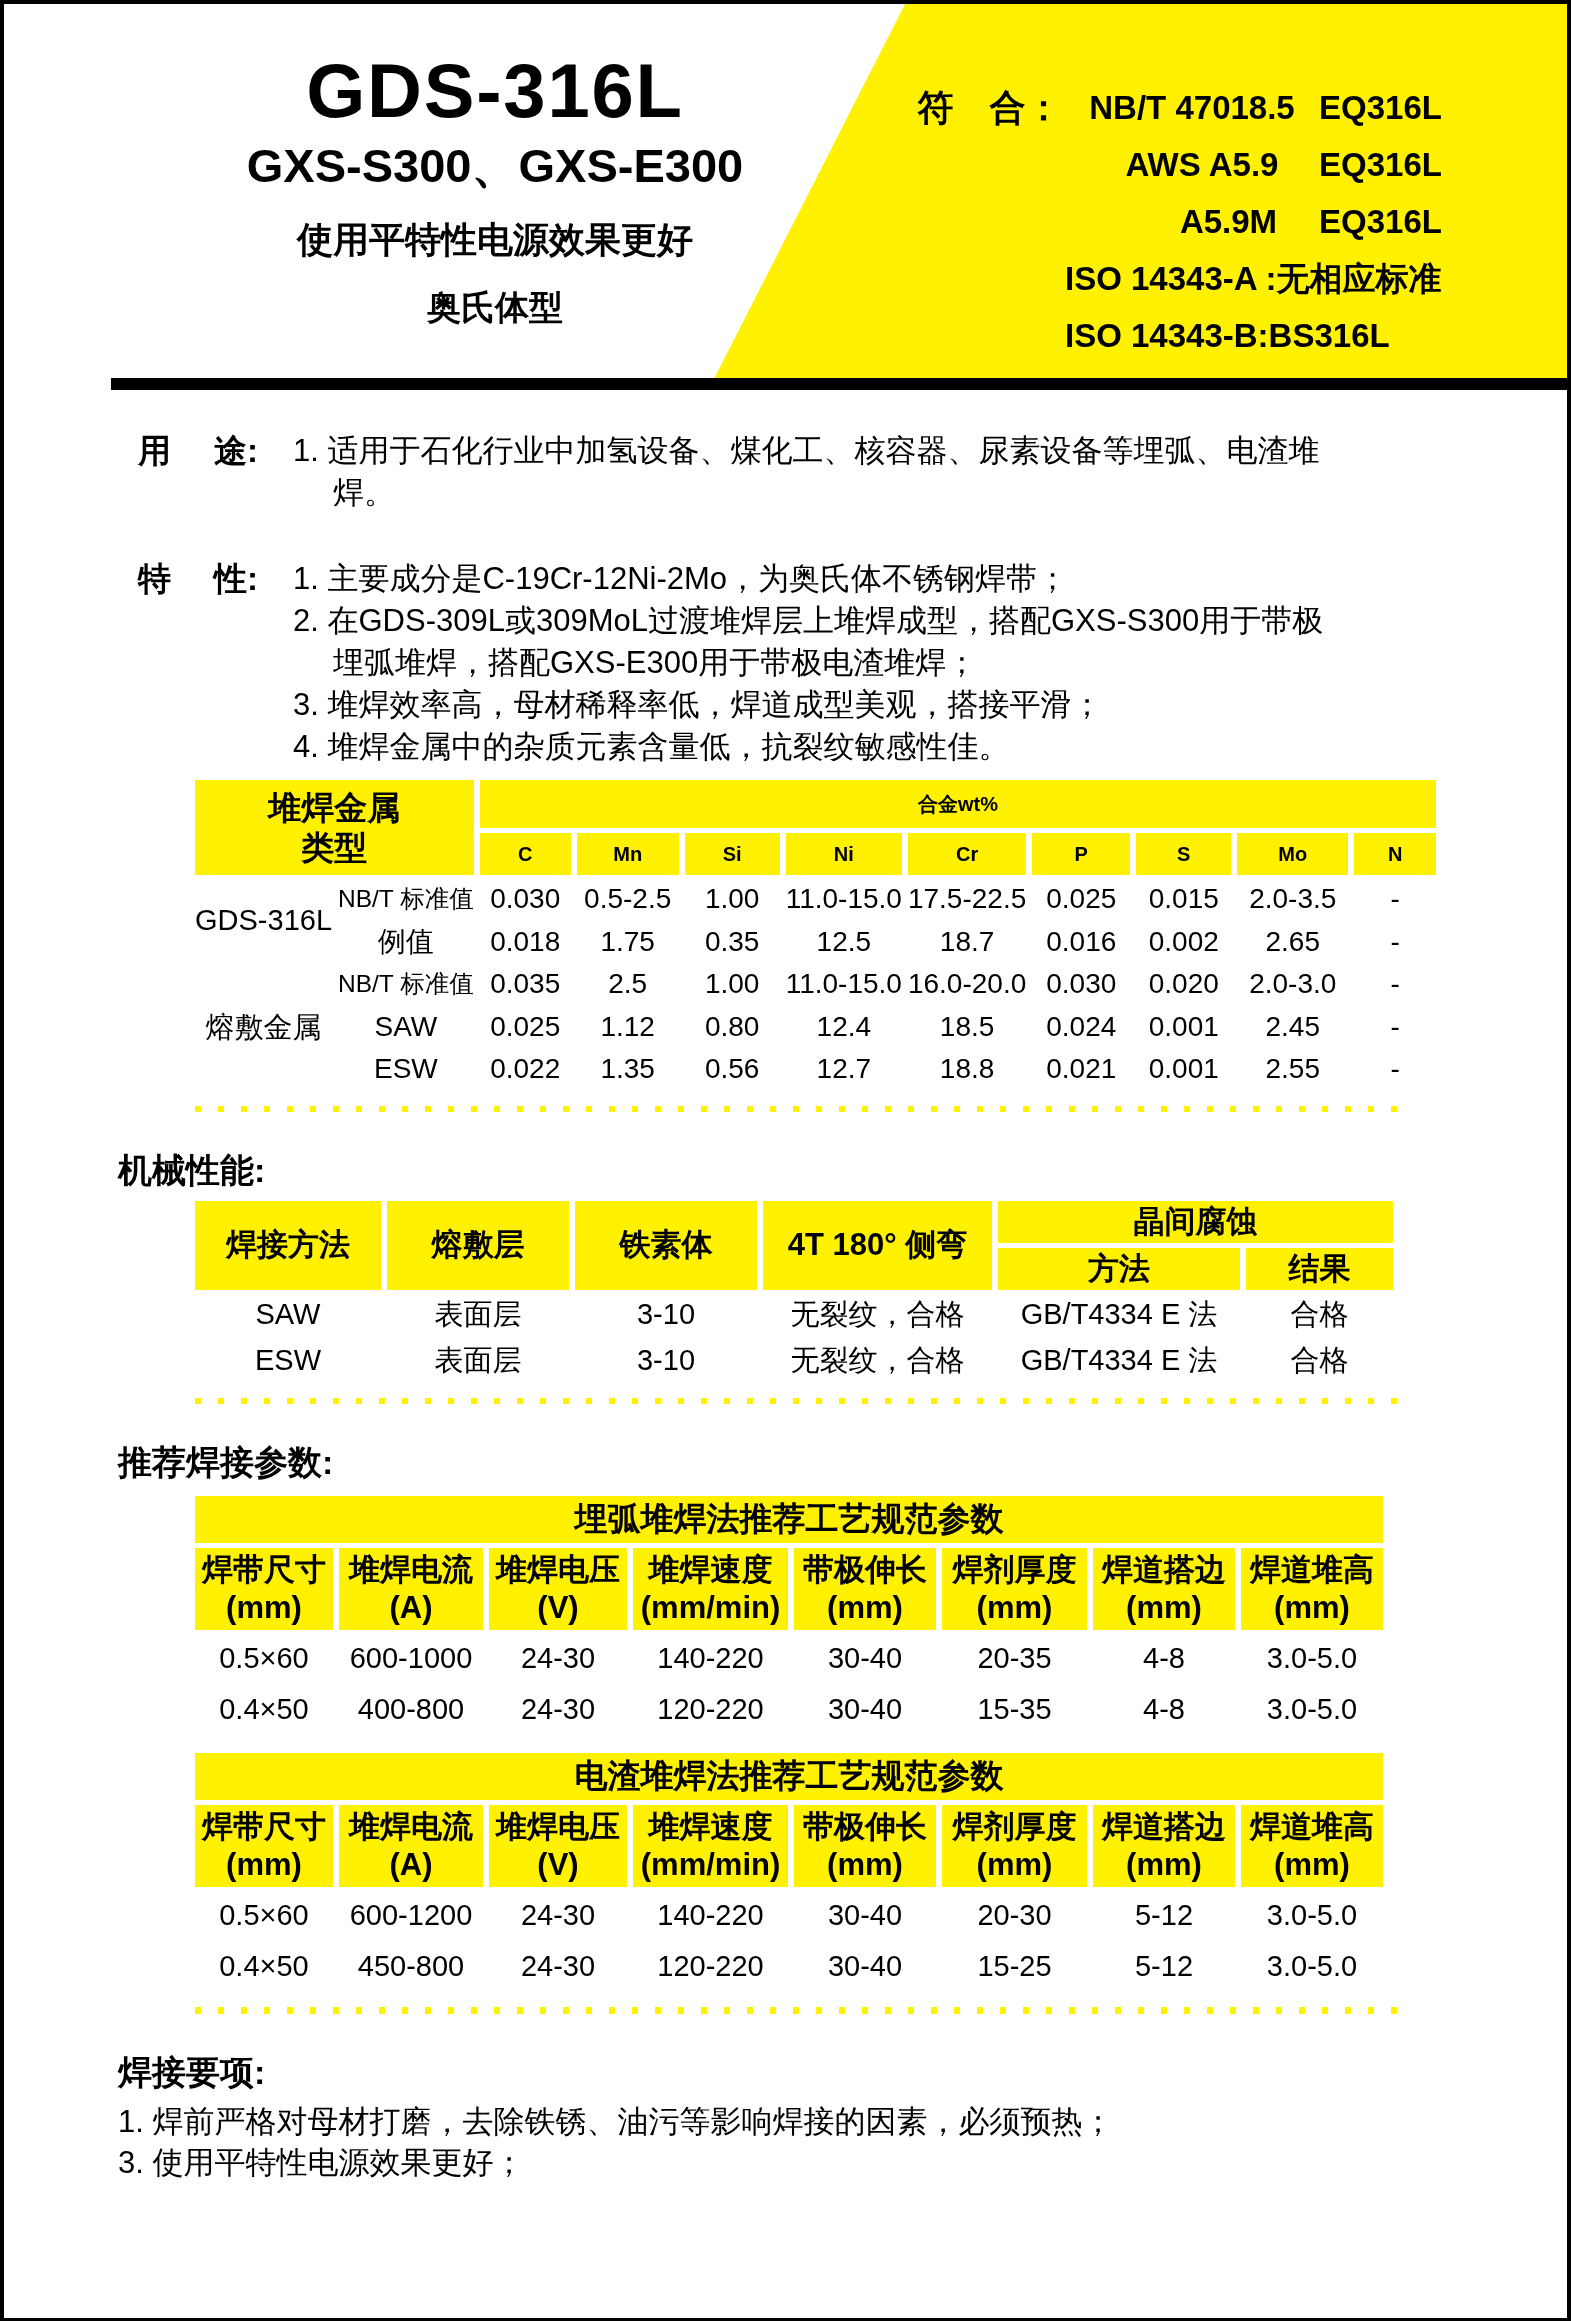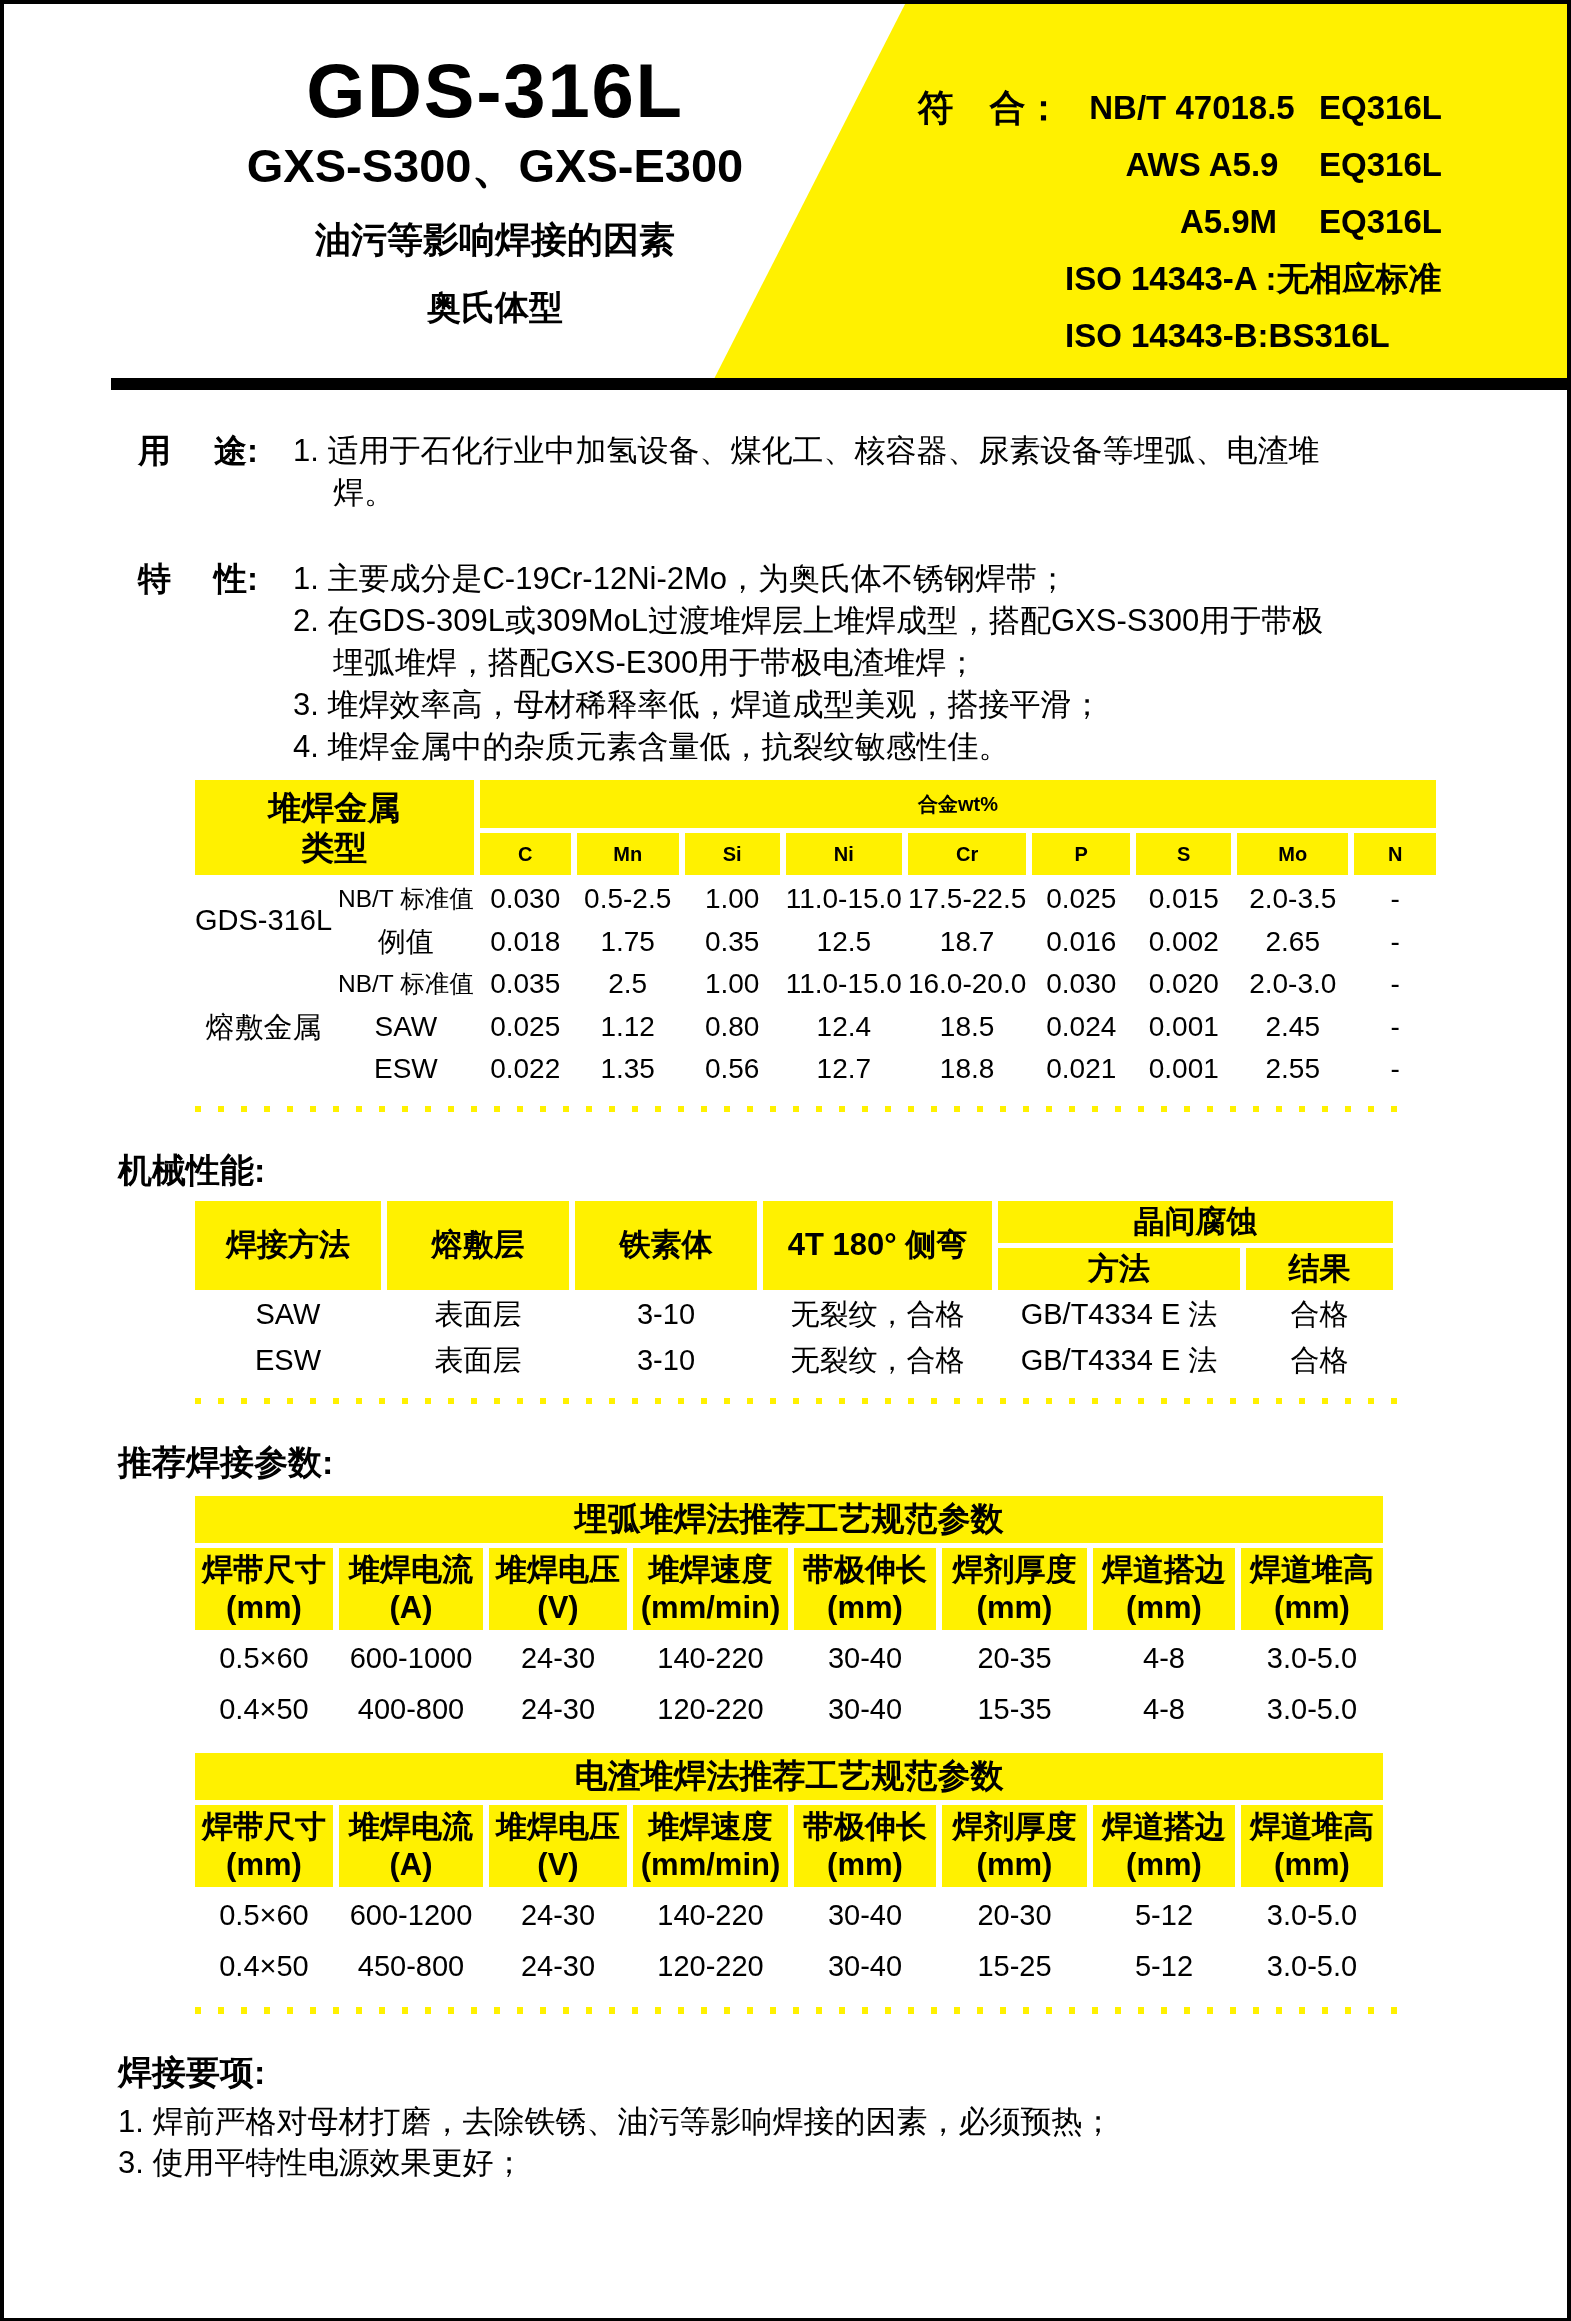--- a/index.html
+++ b/index.html
@@ -100,21 +100,21 @@
         <div class="std-row iso">
           <span class="conform-spacer"></span>
           <span class="std-name">ISO 14343-B:</span>
           <span class="std-grade">BS316L</span>
         </div>
       </div>
     </div>
     <div class="titles">
       <div class="product">GDS-316L</div>
       <div class="models">GXS-S300、GXS-E300</div>
-      <div class="subtitle">油污等影响焊接的因素</div>
+      <div class="subtitle">使用平特性电源效果更好</div>
       <div class="ptype">奥氏体型</div>
     </div>
     <div class="hdr-bar"></div>
   </header>
 
   <main>
 
     <div class="row usage-row">
       <div class="sec-lbl">
         <span>用</span>

